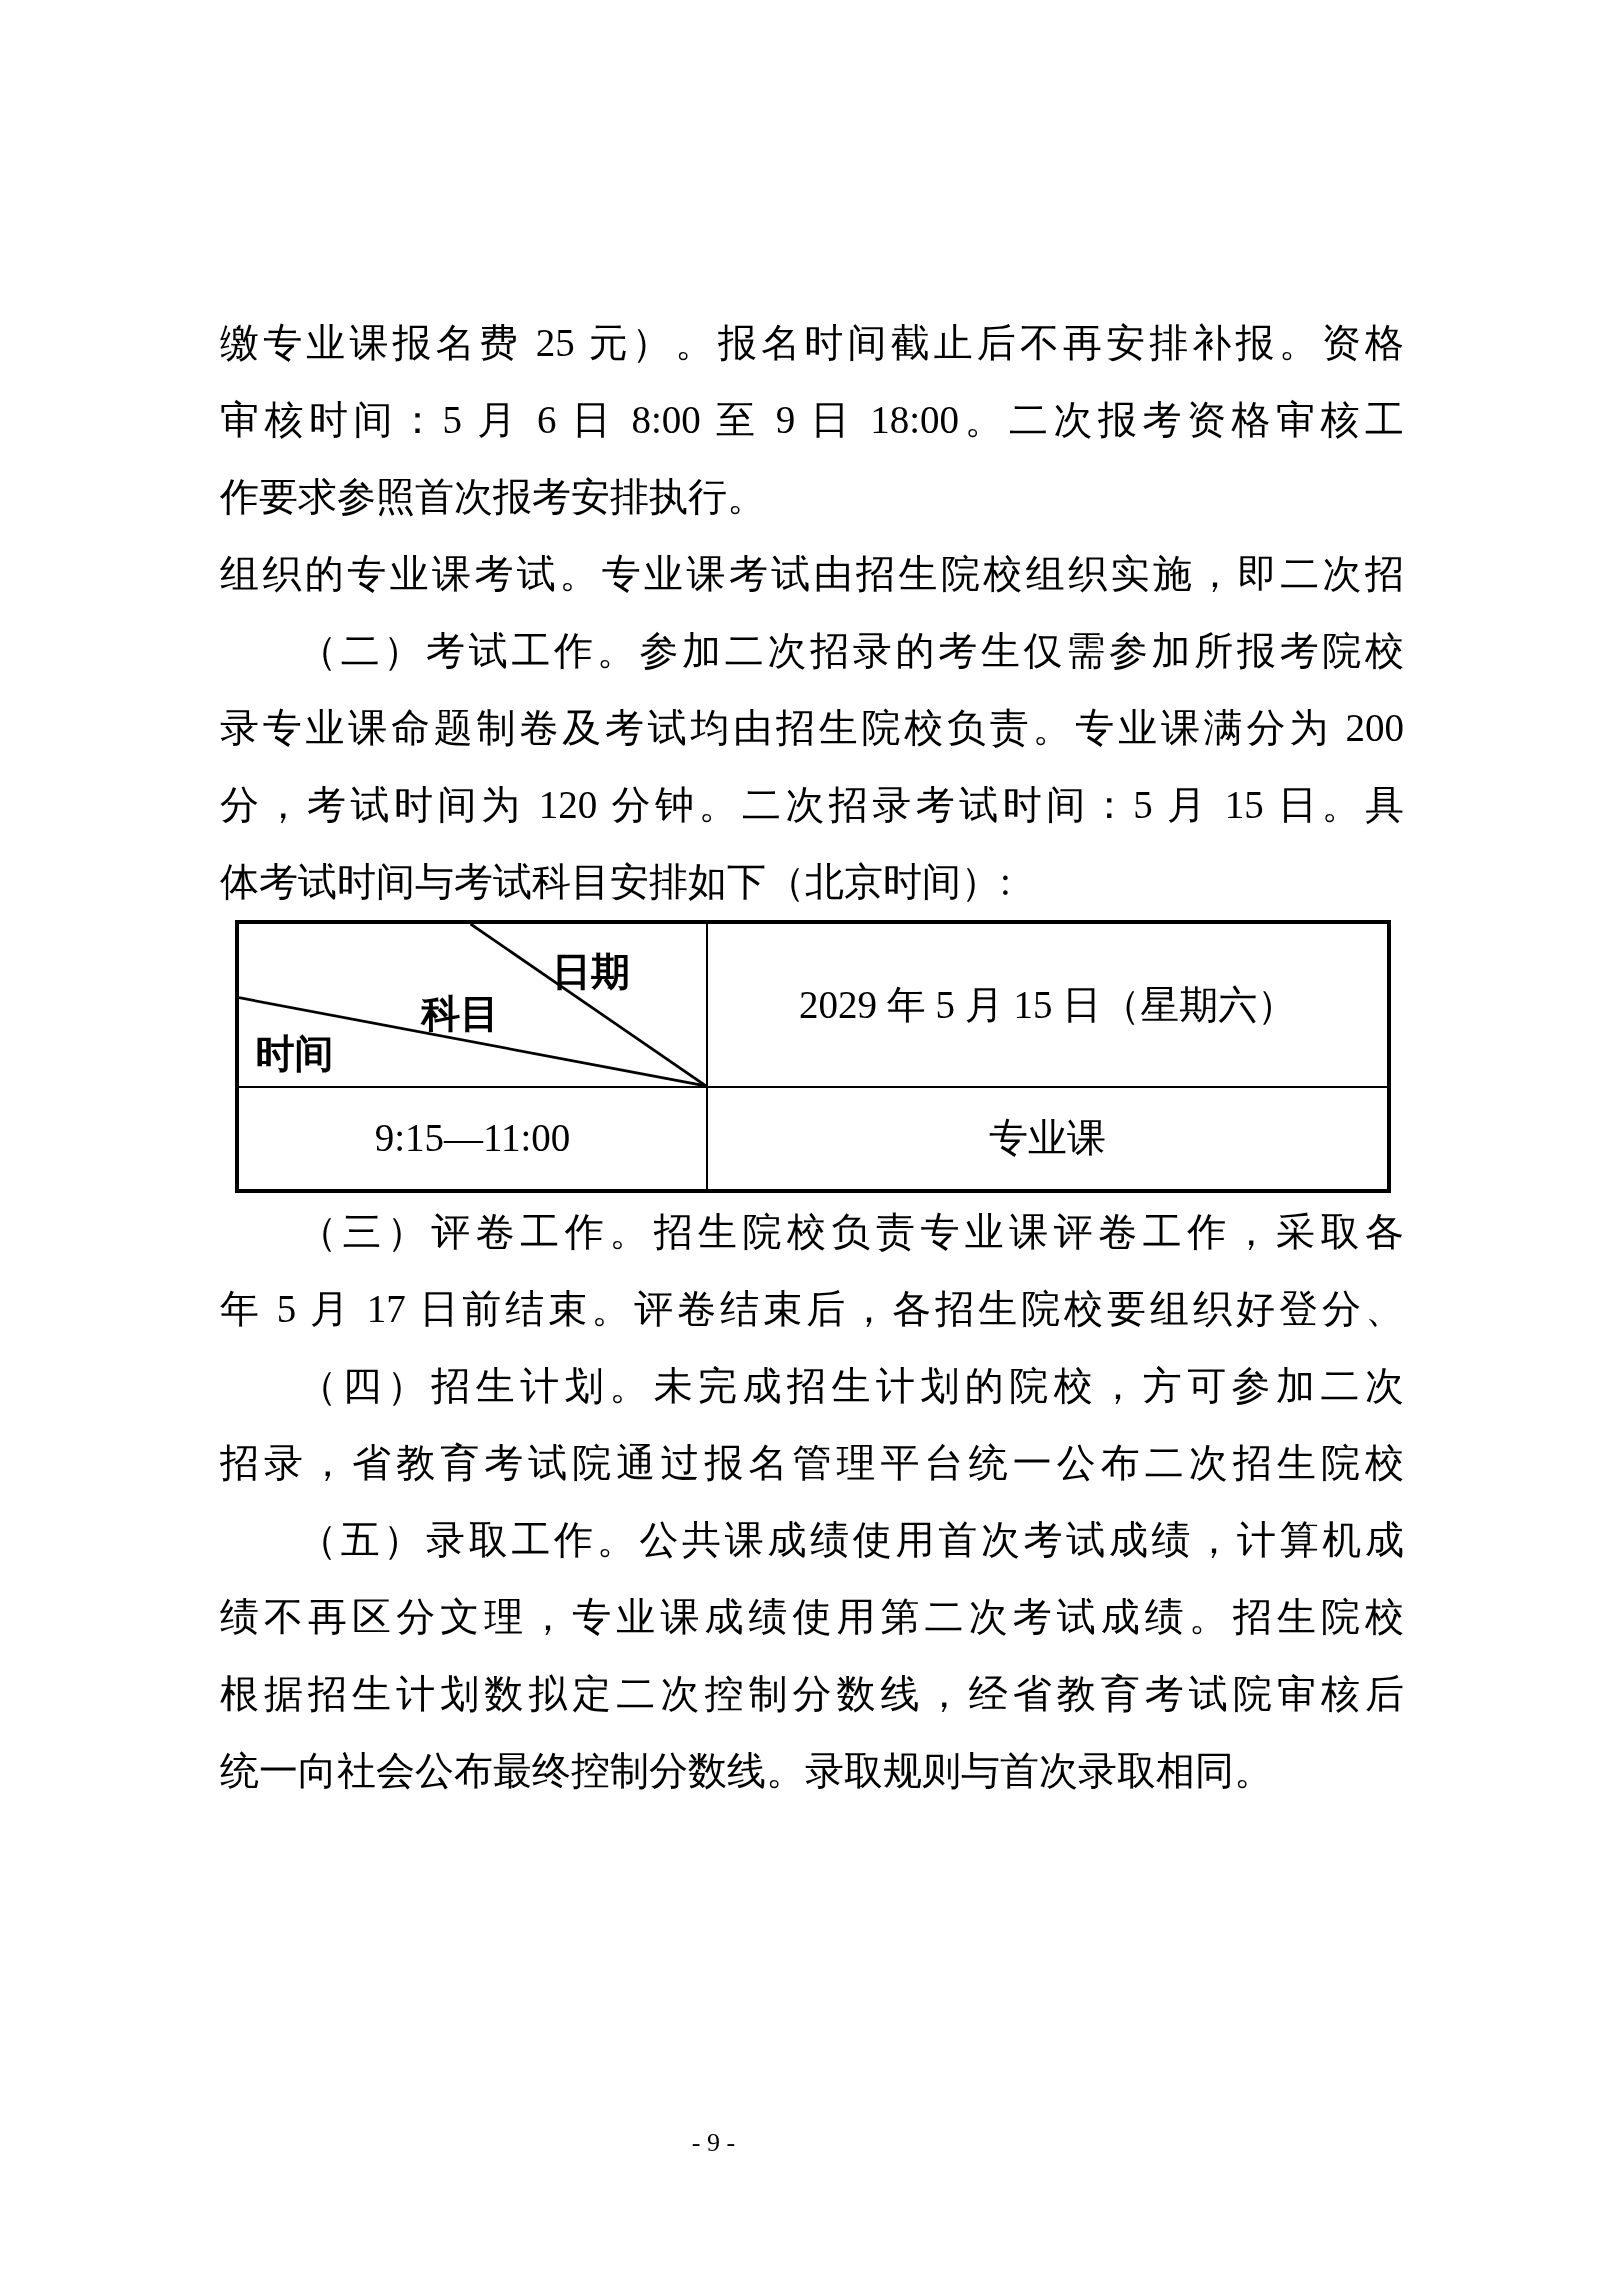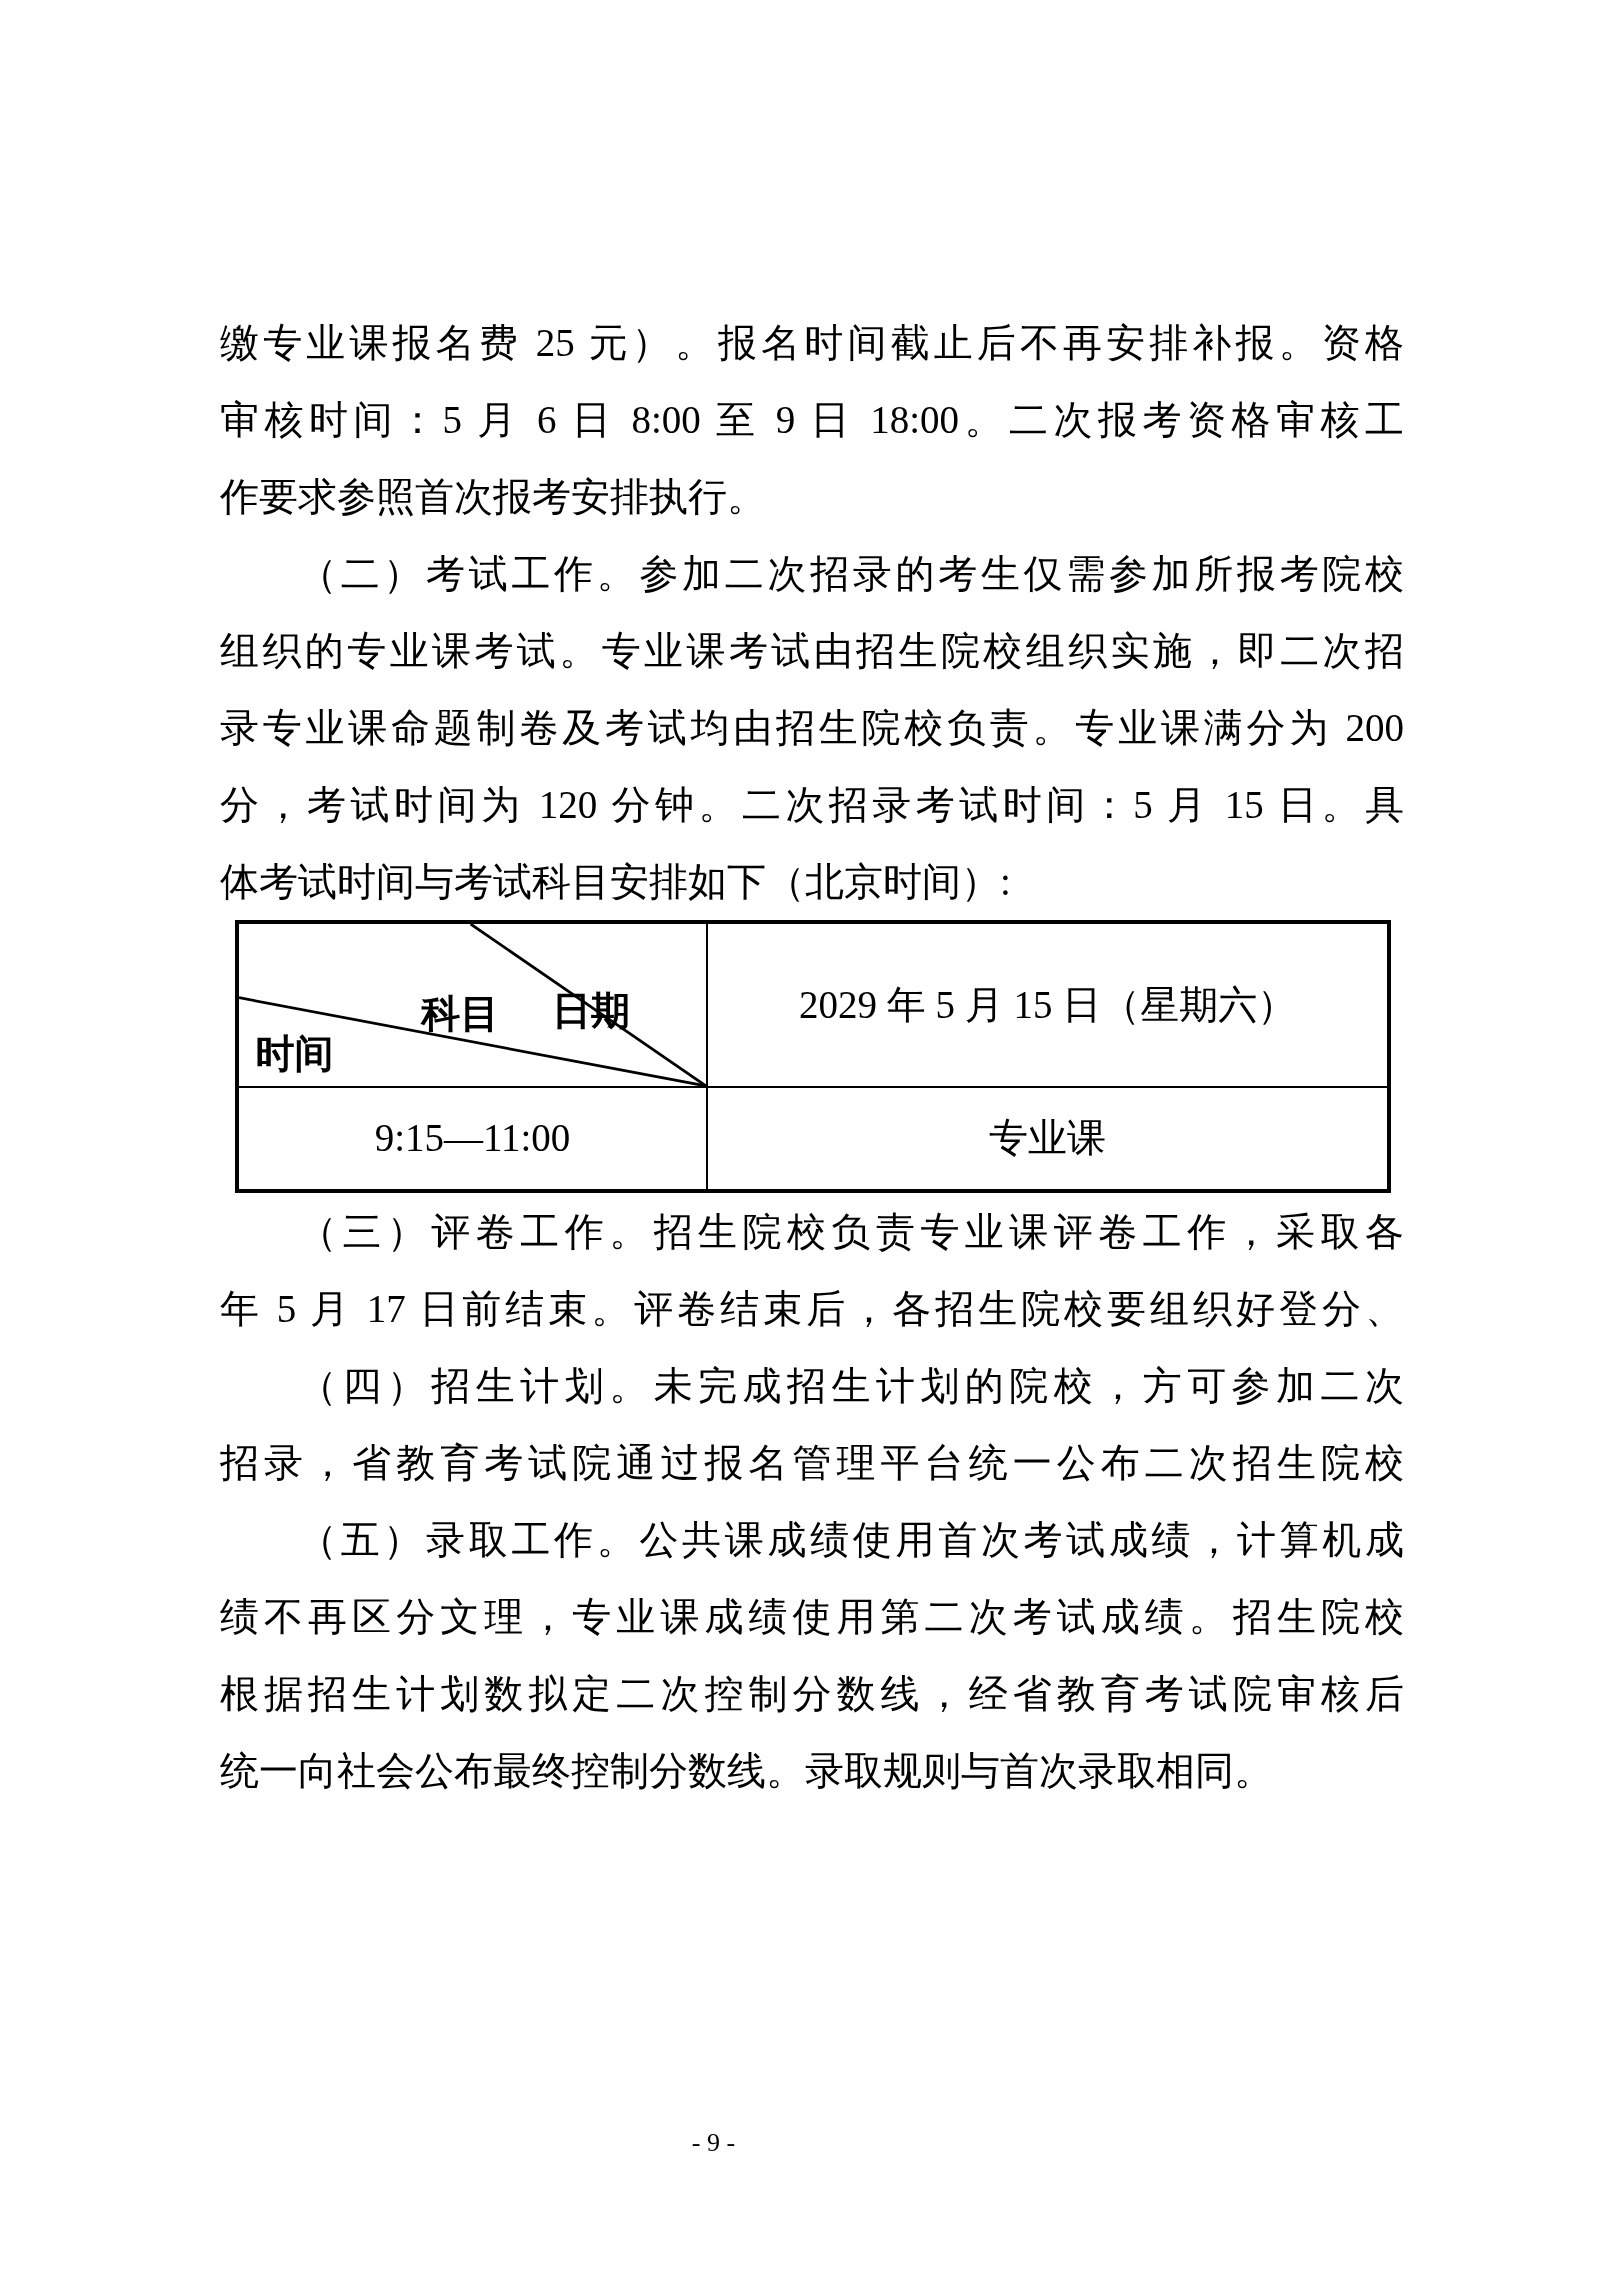--- a/index.html
+++ b/index.html
@@ -57,21 +57,21 @@
     position: absolute;
     left: 0; top: 0;
     width: 100%; height: 100%;
     display: block;
   }
   .corner-label {
     position: absolute;
     font-weight: 700;
     white-space: nowrap;
   }
-  .corner-label.lbl-date { left: 67%; top: 15%; margin-top: 39px; }
+  .corner-label.lbl-date { left: 67%; top: 15%; }
   .corner-label.lbl-subject { left: 39%; top: 41%; }
   .corner-label.lbl-time { left: 16.4px; bottom: 6.8px; font-weight: 700; }
 
   .page-footer {
     position: absolute;
     top: 2128px;
     left: 0;
     width: 100%;
     text-align: center;
     font-size: 26px;
@@ -85,22 +85,22 @@
 
   <div class="content">
 
     <div class="para">
       <div class="tline">缴专业课报名费 25 元）。报名时间截止后不再安排补报。资格</div>
       <div class="tline">审核时间：5 月 6 日 8:00 至 9 日 18:00。二次报考资格审核工</div>
       <div class="tline end">作要求参照首次报考安排执行。</div>
     </div>
 
     <div class="para">
+      <div class="tline">组织的专业课考试。专业课考试由招生院校组织实施，即二次招</div>
       <div class="tline ind">（二）考试工作。参加二次招录的考生仅需参加所报考院校</div>
-      <div class="tline">组织的专业课考试。专业课考试由招生院校组织实施，即二次招</div>
       <div class="tline">录专业课命题制卷及考试均由招生院校负责。专业课满分为 200</div>
       <div class="tline">分，考试时间为 120 分钟。二次招录考试时间：5 月 15 日。具</div>
       <div class="tline end">体考试时间与考试科目安排如下（北京时间）:</div>
     </div>
 
     <table class="schedule">
       <colgroup>
         <col style="width:470px">
         <col style="width:682px">
       </colgroup>

